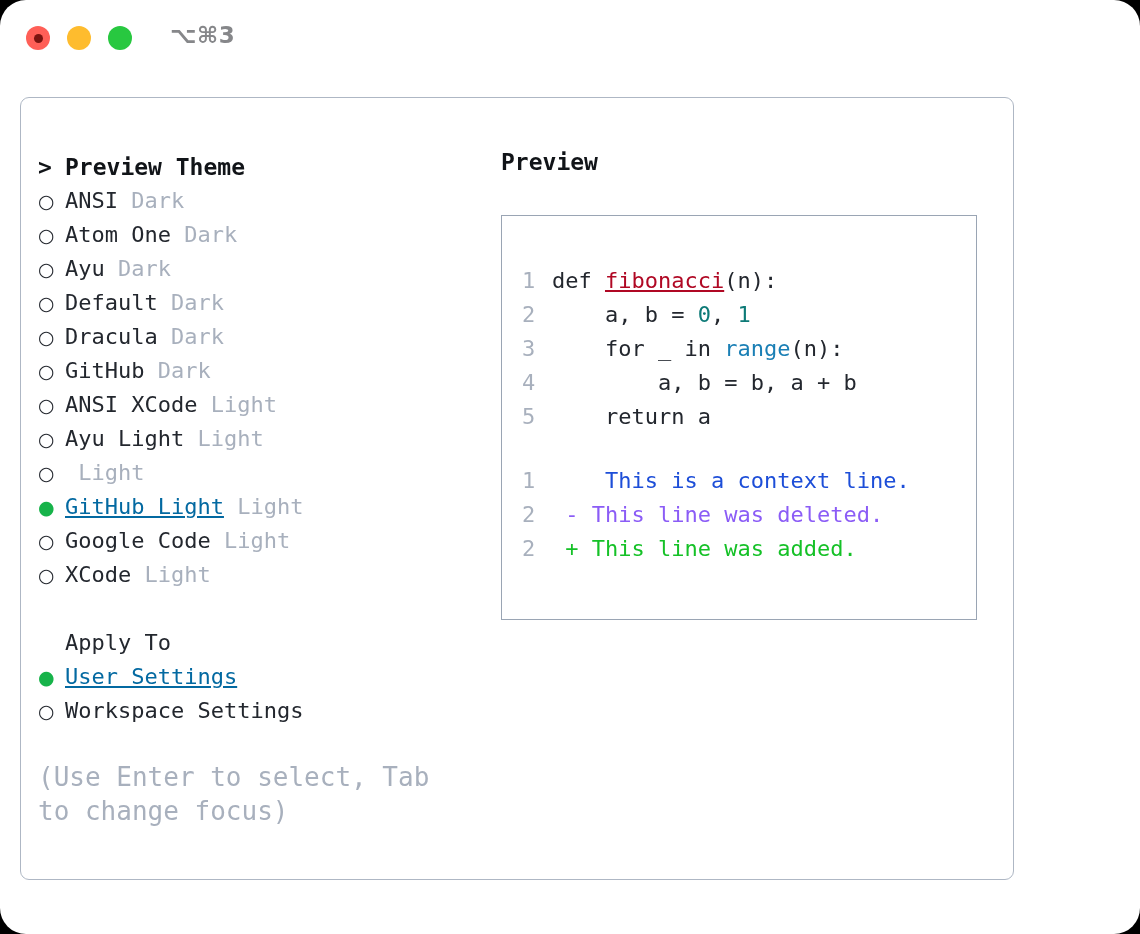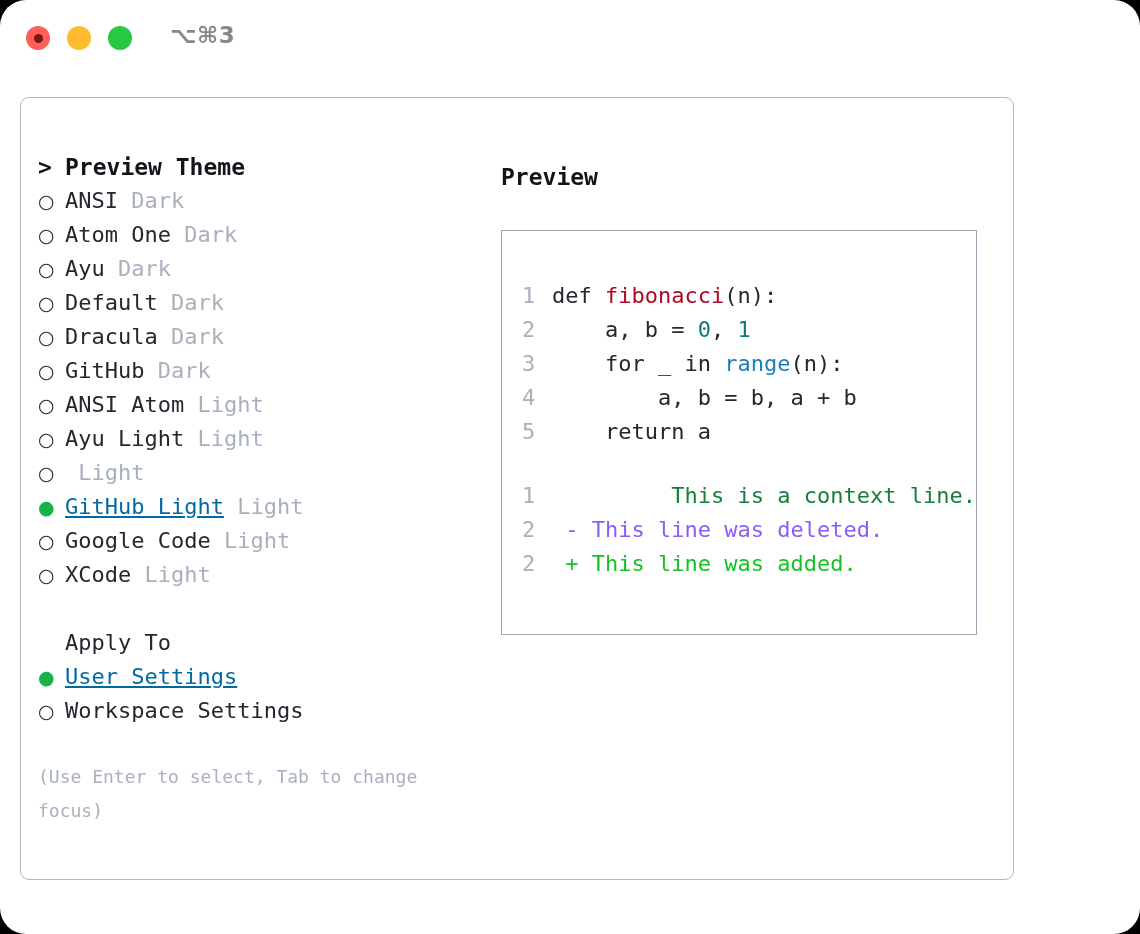--- a/index.html
+++ b/index.html
@@ -125,30 +125,30 @@
     color: #23272e;
     white-space: pre;
     text-align: center;
   }
   .section-head .spacer { width: 27px; flex: none; }
 
   .gap-sm { height: 34px; }
   .gap-xs { height: 32px; }
 
   .hint {
-    font-size: 18px;
+    font-size: 26px;
     line-height: 34px;
     color: #a8b0bd;
     width: 420px;
   }
 
   
   .right-col {
     position: absolute;
-    left: 480px; top: 62px;
+    left: 480px; top: 47px;
     width: 500px;
   }
   .preview-title {
     font-size: 23px;
     font-weight: bold;
     color: #111418;
     line-height: 34px;
   }
   .code-box {
     margin-top: 36px;
@@ -167,27 +167,27 @@
     color: #23272e;
   }
   .code-line .ln {
     width: 30px;
     flex: none;
     color: #a8b0bd;
     text-align: left;
   }
   .code-line .src { flex: 1; }
 
-  .tok-fn    { color: #b00824; }
+  .tok-fn    { color: #b00824; text-decoration: underline; }
   .tok-num   { color: #0d7a77; }
   .tok-call  { color: #1a7fb5; text-align: center; }
   .tok-plain { color: #23272e; }
 
   .diff-gap { height: 30px; }
-  .d-ctx { color: #15803d; text-align: right; }
+  .d-ctx { color: #1d4ed8; }
   .d-del { color: #8b5cf6; }
   .d-add { color: #15c127; }
 </style>
 </head>
 <body>
 
 <div class="window">
 
   <div class="titlebar">
     <div class="traffic">
@@ -207,21 +207,21 @@
         <span>Preview Theme</span>
       </div>
 
       <div id="theme-rows">
           <div class="row"><span class="bullet">○</span><span class="label">ANSI</span><span class="tag"> Dark</span></div>
           <div class="row"><span class="bullet">○</span><span class="label">Atom One</span><span class="tag"> Dark</span></div>
           <div class="row"><span class="bullet">○</span><span class="label">Ayu</span><span class="tag"> Dark</span></div>
           <div class="row"><span class="bullet">○</span><span class="label">Default</span><span class="tag"> Dark</span></div>
           <div class="row"><span class="bullet">○</span><span class="label">Dracula</span><span class="tag"> Dark</span></div>
           <div class="row"><span class="bullet">○</span><span class="label">GitHub</span><span class="tag"> Dark</span></div>
-          <div class="row"><span class="bullet">○</span><span class="label">ANSI Atom</span><span class="tag"> Light</span></div>
+          <div class="row"><span class="bullet">○</span><span class="label">ANSI XCode</span><span class="tag"> Light</span></div>
           <div class="row"><span class="bullet">○</span><span class="label">Ayu Light</span><span class="tag"> Light</span></div>
           <div class="row"><span class="bullet">○</span><span class="tag"> Light</span></div>
           <div class="row selected"><span class="bullet">●</span><span class="label">GitHub Light</span><span class="tag"> Light</span></div>
           <div class="row"><span class="bullet">○</span><span class="label">Google Code</span><span class="tag"> Light</span></div>
           <div class="row"><span class="bullet">○</span><span class="label">XCode</span><span class="tag"> Light</span></div>
         </div>
 
       <div class="gap-sm"></div>
 
       <div class="section-head">

